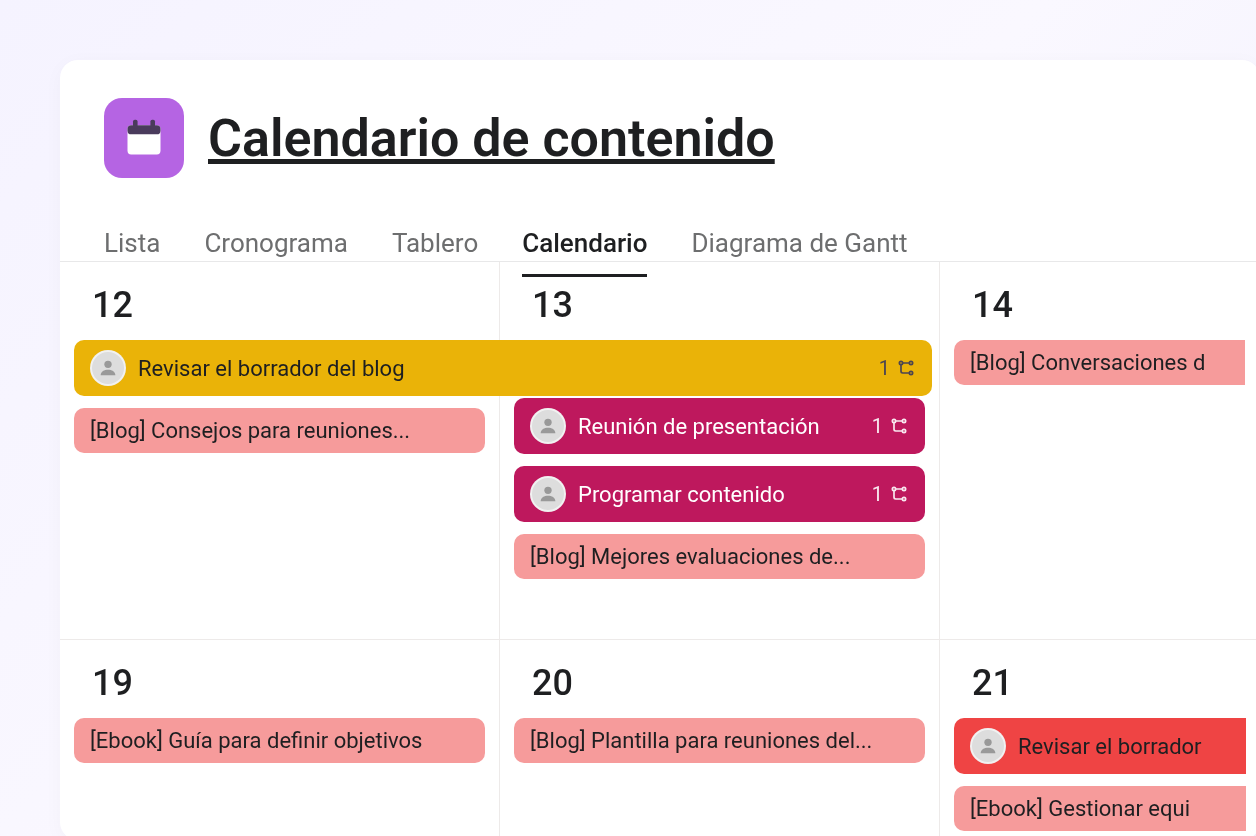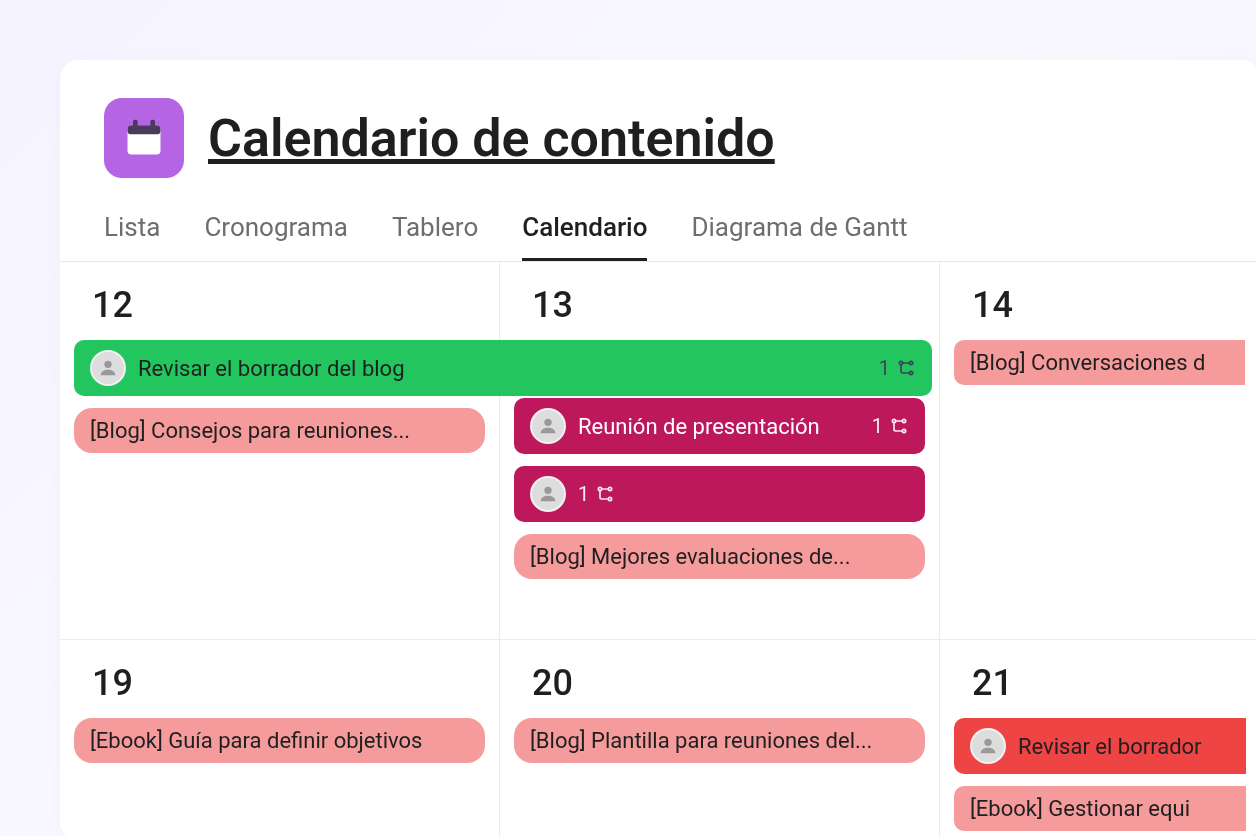--- a/index.html
+++ b/index.html
@@ -49,21 +49,21 @@
     padding: 0 44px;
     border-bottom: 1px solid #e8e8e9;
   }
   .tab {
     font-size: 26px;
     color: #6d6e6f;
     padding: 10px 0 16px 0;
     cursor: pointer;
     border-bottom: 3px solid transparent;
     position: relative;
-    top: 0;
+    top: 16px;
   }
   .tab.active {
     color: #1e1f21;
     border-bottom: 3px solid #1e1f21;
     font-weight: 500;
   }
   .calendar-grid {
     display: grid;
     grid-template-columns: 440px 440px 1fr;
   }
@@ -104,25 +104,25 @@
     height: 36px;
     border-radius: 50%;
     background: #ddd;
     flex-shrink: 0;
     border: 2px solid rgba(255,255,255,0.6);
     background-size: cover;
     background-position: center;
     display:flex;align-items:center;justify-content:center;
   }
   .avatar svg{width:22px;height:22px;fill:#999;}
-  .ev-purple { background: #22c55e; color: #1e1f21; }
+  .ev-purple { background: #eab308; color: #1e1f21; }
   .ev-purple .label { color: #1e1f21; }
   .ev-violet { background: #be185d; color: #fff; }
   .ev-violet .label { color: #fff; }
-  .ev-salmon { background: #f69b9b; color: #1e1f21; border-radius: 18px; }
+  .ev-salmon { background: #f69b9b; color: #1e1f21; }
   .ev-pink { background: #ef4444; color: #1e1f21; }
   .label { flex: 1; overflow: hidden; text-overflow: ellipsis; }
   .meta {
     display: flex;
     align-items: center;
     gap: 6px;
     font-size: 20px;
     opacity: 0.9;
   }
   .ev-purple .meta { color: #3b3a5a; }
@@ -205,20 +205,21 @@
         </span>
       </div>
 
       <div class="event ev-violet">
         <div class="avatar">
             <svg viewBox="0 0 24 24">
               <circle cx="12" cy="8" r="4"></circle>
               <path d="M4 20c0-4 4-6 8-6s8 2 8 6"></path>
             </svg>
           </div>
+        <span class="label">Programar contenido</span>
         <span class="meta">
           <span>1</span>
           <svg class="subtask-icon" viewBox="0 0 24 24" fill="none" stroke="currentColor" stroke-width="2">
               <circle cx="6" cy="6" r="2"></circle>
               <circle cx="18" cy="6" r="2"></circle>
               <circle cx="18" cy="18" r="2"></circle>
               <path d="M8 6h8M6 8v8a2 2 0 002 2h8"></path>
             </svg>
         </span>
       </div>

